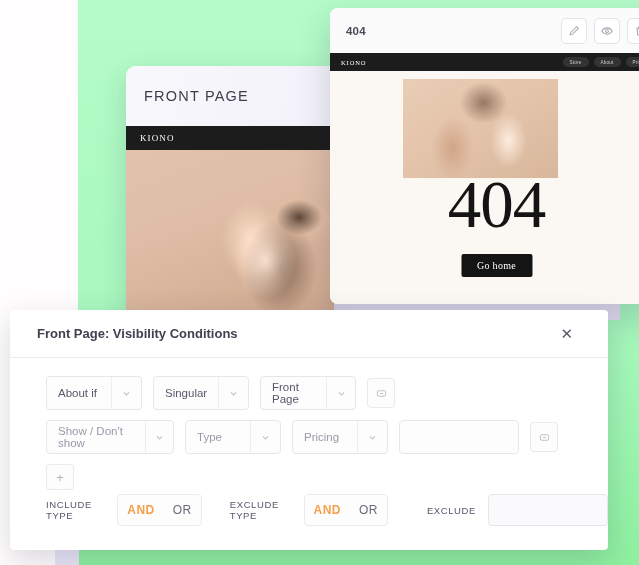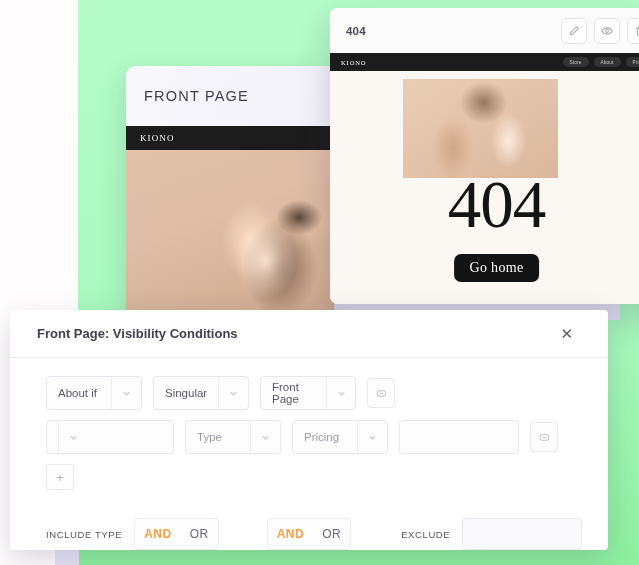--- a/index.html
+++ b/index.html
@@ -107,22 +107,22 @@
       radial-gradient(ellipse 26px 40px at 68% 62%, rgba(255,238,224,.95) 0%, rgba(255,238,224,0) 70%),
       linear-gradient(150deg,#e9cdb5 0%,#e4c4ab 45%,#d8b79c 100%);
   }
   .big-404 {
     position:absolute; left:0; right:0; top:100px; text-align:center;
     font-family:"Liberation Serif", serif; font-size:67px; line-height:1;
     color:#141414; letter-spacing:-1px;
   }
   .go-home {
     position:absolute; left:50%; transform:translateX(-50%); top:183px;
-    background:#141414; color:#fff; border-radius:7px;
-    font-family:"Liberation Serif", serif; font-size:14px;
+    background:#141414; color:#fff; border-radius:2px;
+    font-family:"Liberation Serif", serif; font-size:10px;
     padding:6px 16px; letter-spacing:.3px;
   }
 
   
   .modal {
     position:absolute; left:10px; top:310px; width:598px; height:240px;
     background:#fff; border-radius:4px;
     box-shadow:0 10px 30px rgba(40,40,70,.18);
     overflow:hidden;
   }
@@ -167,21 +167,21 @@
   }
   .rm-btn svg { width:11px; height:11px; stroke:#b9b9c4; fill:none; stroke-width:1.3; }
 
   .add-btn {
     width:28px; height:26px; border:1px solid #e9e9ee; border-radius:4px;
     background:#fdfdfe; display:flex; align-items:center; justify-content:center;
     color:#b4b4be; font-size:13px; line-height:1; margin-top:4px;
   }
 
   .footer-row {
-    display:flex; align-items:center; margin-top:28px; gap:0;
+    display:flex; align-items:center; margin-top:4px; gap:0;
   }
   .f-label {
     font-size:9.5px; letter-spacing:.6px; color:#56566a; font-weight:400;
   }
   .toggle {
     height:32px; border:1px solid #eaeaef; border-radius:4px; background:#fdfdfe;
     display:flex; align-items:center; margin-left:12px;
   }
   .toggle span { font-size:12px; letter-spacing:.5px; padding:0 9px; }
   .toggle .on { color:#f5a04a; font-weight:700; }
@@ -286,20 +286,21 @@
         <div class="rm-btn">
           <svg viewBox="0 0 16 16">
             <rect x="2" y="4" width="12" height="8" rx="1.6"></rect>
             <path d="M6 8h4"></path>
           </svg>
         </div>
       </div>
 
       <div class="cond-row">
         <div class="sel w-showdont placeholder">
+          <span>Show / Don't show</span>
           <span class="caret-wrap">
             <svg class="caret" viewBox="0 0 12 12">
                 <path d="M2.5 4.5L6 8l3.5-3.5"></path>
               </svg>
           </span>
         </div>
         <div class="sel w-type placeholder">
           <span>Type</span>
           <span class="caret-wrap">
             <svg class="caret" viewBox="0 0 12 12">
@@ -326,20 +327,21 @@
 
       <div class="add-btn">+</div>
 
       <div class="footer-row">
         <div class="f-label">INCLUDE TYPE</div>
         <div class="toggle">
           <span class="on">AND</span>
           <span class="off">OR</span>
         </div>
         <div class="gap-32"></div>
+        <div class="f-label">EXCLUDE TYPE</div>
         <div class="toggle">
           <span class="on">AND</span>
           <span class="off">OR</span>
         </div>
         <div class="gap-48"></div>
         <div class="f-label">EXCLUDE</div>
         <input class="priority-input" type="text" value="" style="">
       </div>
 
     </div>

